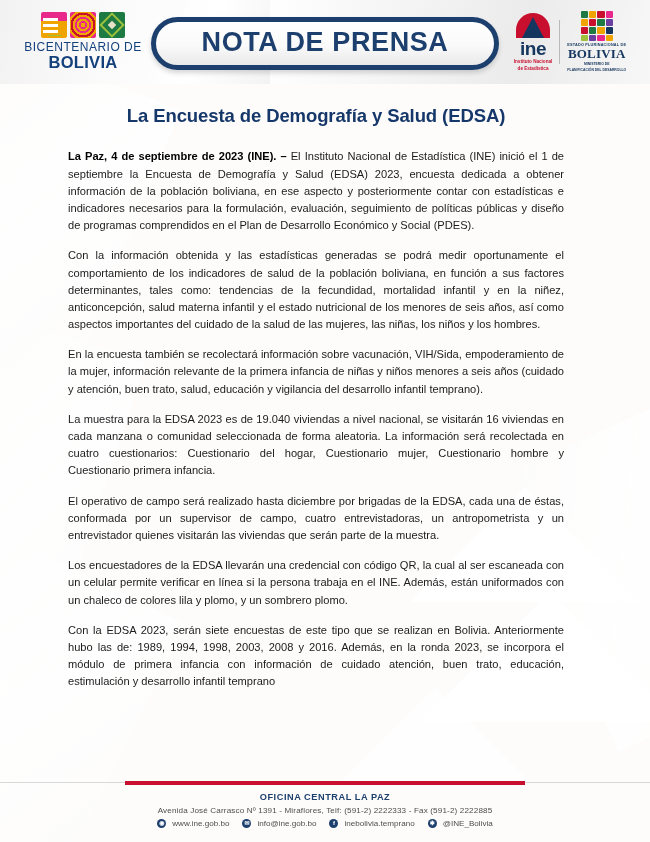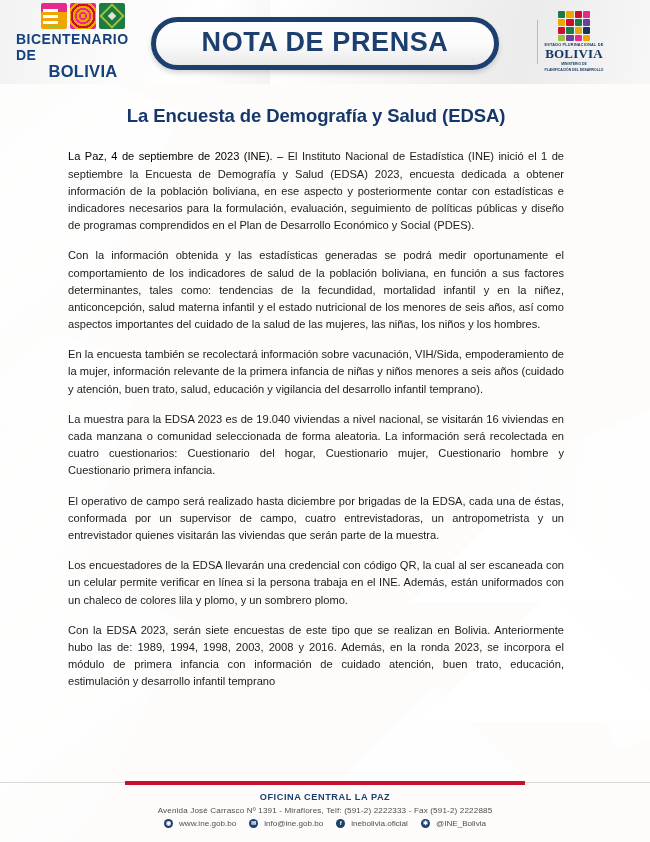--- a/index.html
+++ b/index.html
@@ -142,24 +142,24 @@
   .bm-3::before {
     content: "";
     position: absolute;
     left: 10px; top: 10px;
     width: 6px; height: 6px;
     background: #e8e2c8;
     transform: rotate(45deg);
     z-index: 2;
   }
   .bicent-t1 {
-    font-size: 14px;
+    font-size: 12px;
     letter-spacing: .5px;
     color: #14407c;
-    font-weight: 700;
+    font-weight: 400;
     line-height: 1.1;
   }
   .bicent-t2 {
     font-size: 16.5px;
     letter-spacing: .3px;
     color: #14407c;
     font-weight: 800;
     line-height: 1.05;
   }
 
@@ -298,21 +298,21 @@
   }
   .para {
     font-size: 11.1px;
     line-height: 1.55;
     color: #1b1b1b;
     text-align: justify;
     margin: 0 0 13px 0;
     hyphens: none;
   }
   .para .lead {
-    font-weight: 400;
+    font-weight: 700;
     color: #000;
   }
 
   
   .footer {
     position: absolute;
     left: 0; right: 0; bottom: 0;
     z-index: 5;
     padding-bottom: 14px;
     text-align: center;
@@ -397,20 +397,26 @@
       <div class="bicent-t2">BOLIVIA</div>
     </div>
 
     <div class="banner-wrap">
       <div class="banner">
         <div class="banner-text">NOTA DE PRENSA</div>
       </div>
     </div>
 
     <div class="logo-right">
+      <div class="ine-block">
+        <div class="ine-arch"></div>
+        <div class="ine-word">ine</div>
+        <div class="ine-sub">Instituto Nacional</div>
+        <div class="ine-sub">de Estadística</div>
+      </div>
       <div class="vdiv"></div>
       <div class="gob-block">
         <div class="gob-emblem">
           <i style="background:#1e7a43"></i>
             <i style="background:#f0a400"></i>
             <i style="background:#c8102e"></i>
             <i style="background:#e8288a"></i>
           <i style="background:#f0a400"></i>
             <i style="background:#c8102e"></i>
             <i style="background:#1e7a43"></i>
@@ -454,21 +460,21 @@
       <span class="soc">
         <span class="soc-ic">◉</span>
         <span>www.ine.gob.bo</span>
       </span>
       <span class="soc">
         <span class="soc-ic">✉</span>
         <span>info@ine.gob.bo</span>
       </span>
       <span class="soc">
         <span class="soc-ic">f</span>
-        <span>inebolivia.oficial</span>
+        <span>inebolivia.temprano</span>
       </span>
       <span class="soc">
         <span class="soc-ic">✱</span>
         <span>@INE_Bolivia</span>
       </span>
     </div>
   </div>
 
 </div>
 

